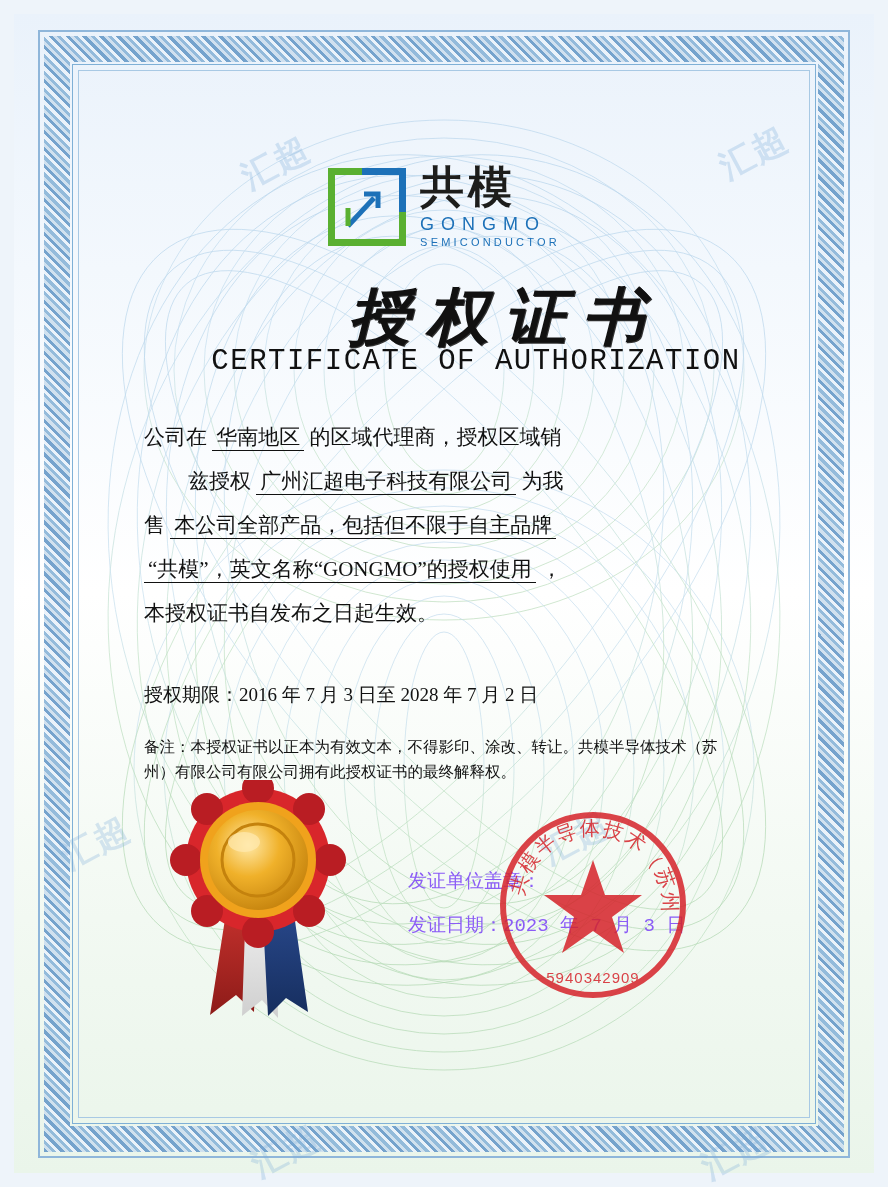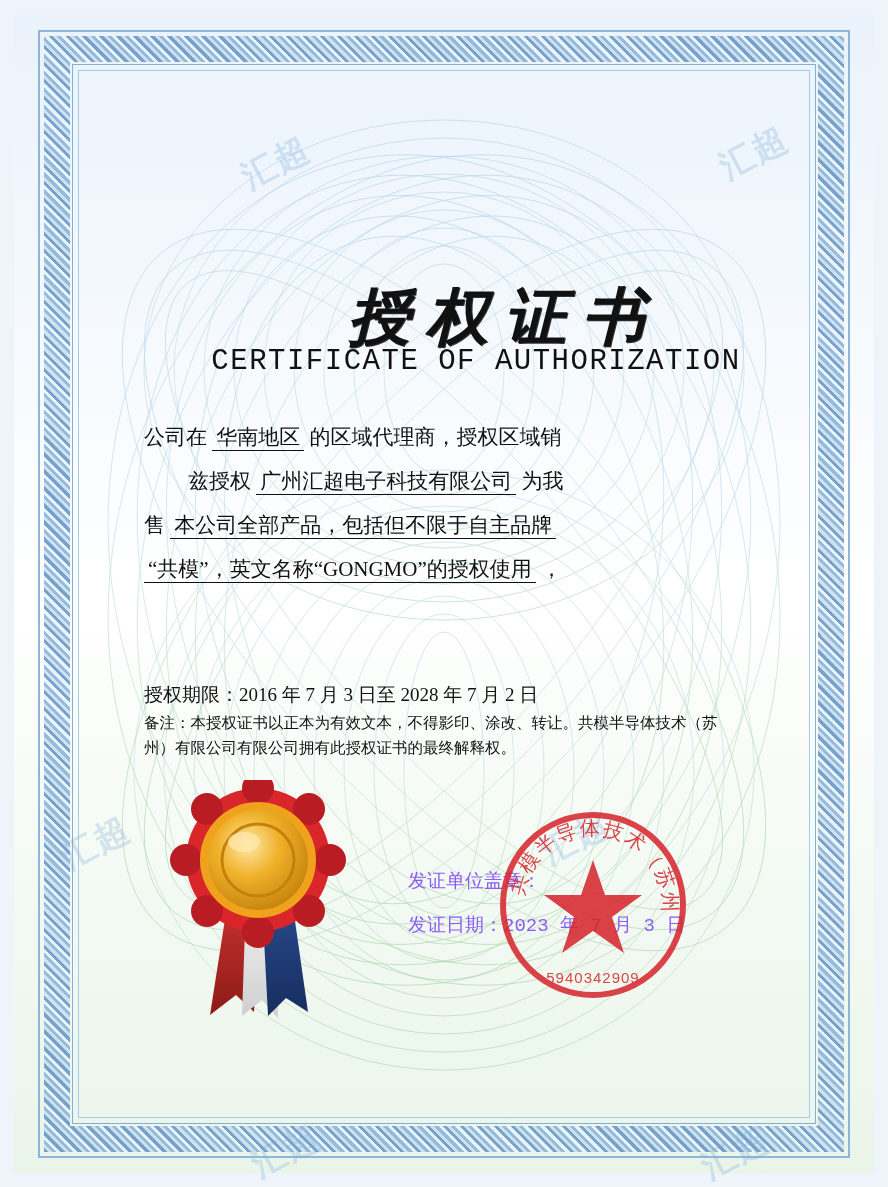--- a/index.html
+++ b/index.html
@@ -192,21 +192,21 @@
     width: 604px;
     color: #111;
   }
   .term-line {
     font-size: 19px;
     line-height: 30px;
   }
   .note {
     font-size: 15.5px;
     line-height: 25px;
-    margin-top: 0;
+    margin-top: 24px;
   }
 
   .sign-block {
     position: absolute;
     left: 330px; top: 790px;
     font-size: 19px;
     line-height: 44px;
     color: #8b5cf6;
     font-family: Liberation Mono, monospace;
   }
@@ -299,20 +299,36 @@
 
   <div class="watermark" style="left:240px;  top:140px;">汇超</div>
   <div class="watermark" style="left:718px;  top:130px;">汇超</div>
   <div class="watermark" style="left:60px;   top:820px;">汇超</div>
   <div class="watermark" style="left:540px;  top:815px;">汇超</div>
   <div class="watermark" style="left:250px;  top:1128px;">汇超</div>
   <div class="watermark" style="left:700px;  top:1130px;">汇超</div>
 
   <div class="content">
 
+    <div class="logo-row">
+      <div class="logo-mark">
+        <div class="sq"></div>
+        <div class="sq2"></div>
+        <svg class="arrow" viewBox="0 0 46 46">
+          <path d="M4 42 L30 14" stroke="#1d71b8" stroke-width="5" fill="none"></path>
+          <path d="M20 10 L34 10 L34 24" stroke="#1d71b8" stroke-width="5" fill="none"></path>
+          <path d="M4 42 L4 24" stroke="#5ab031" stroke-width="5" fill="none"></path>
+        </svg>
+      </div>
+      <div class="logo-text">
+        <div class="logo-cn">共模</div>
+        <div class="logo-en1">GONGMO</div>
+        <div class="logo-en2">SEMICONDUCTOR</div>
+      </div>
+    </div>
 
     <div class="title-cn">授权证书</div>
     <div class="title-en">CERTIFICATE OF AUTHORIZATION</div>
 
     <div class="body-text">
       <div>
         <span>公司在</span>
         <span class="ul">华南地区</span>
         <span>的区域代理商，授权区域销</span>
       </div>
@@ -322,20 +338,21 @@
         <span>为我</span>
       </div>
       <div>
         <span>售</span>
         <span class="ul">本公司全部产品，包括但不限于自主品牌</span>
       </div>
       <div>
         <span class="ul">“共模”，英文名称“GONGMO”的授权使用</span>
         <span>，</span>
       </div>
+      <div>本授权证书自发布之日起生效。</div>
     </div>
 
     <div class="terms">
       <div class="term-line">授权期限：2016 年 7 月 3 日至 2028 年 7 月 2 日</div>
       <div class="note">备注：本授权证书以正本为有效文本，不得影印、涂改、转让。共模半导体技术（苏州）有限公司有限公司拥有此授权证书的最终解释权。</div>
     </div>
 
     <svg class="medal" viewBox="0 0 200 250">
       <defs>
         <radialGradient id="gold" cx="40%" cy="35%" r="70%">

